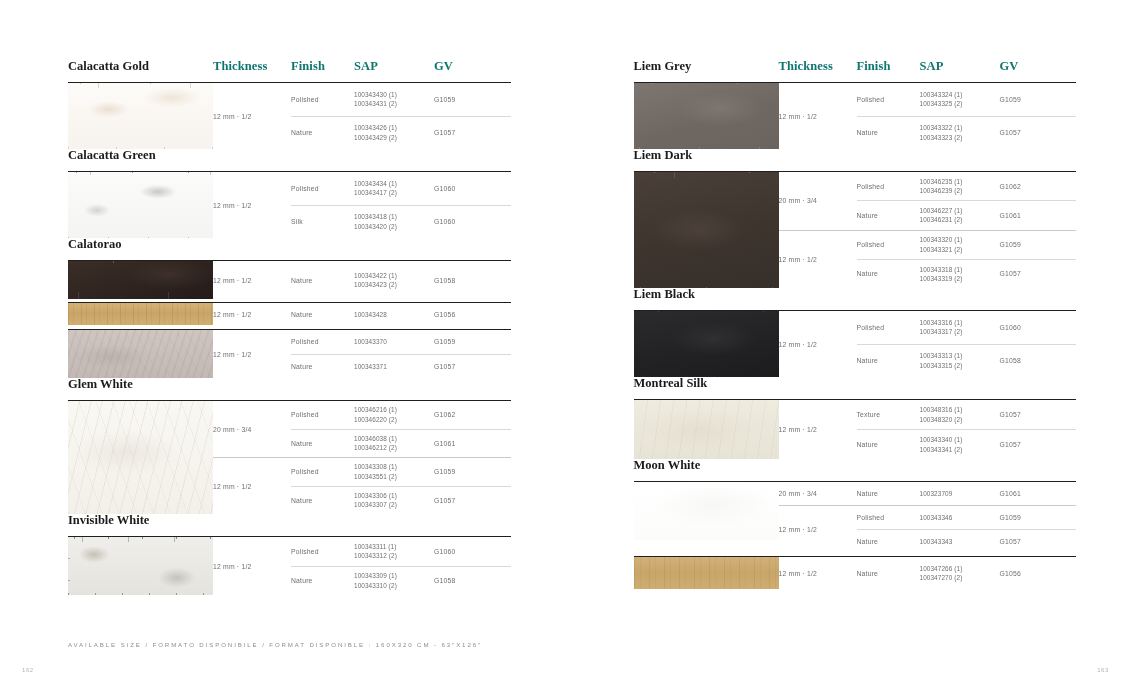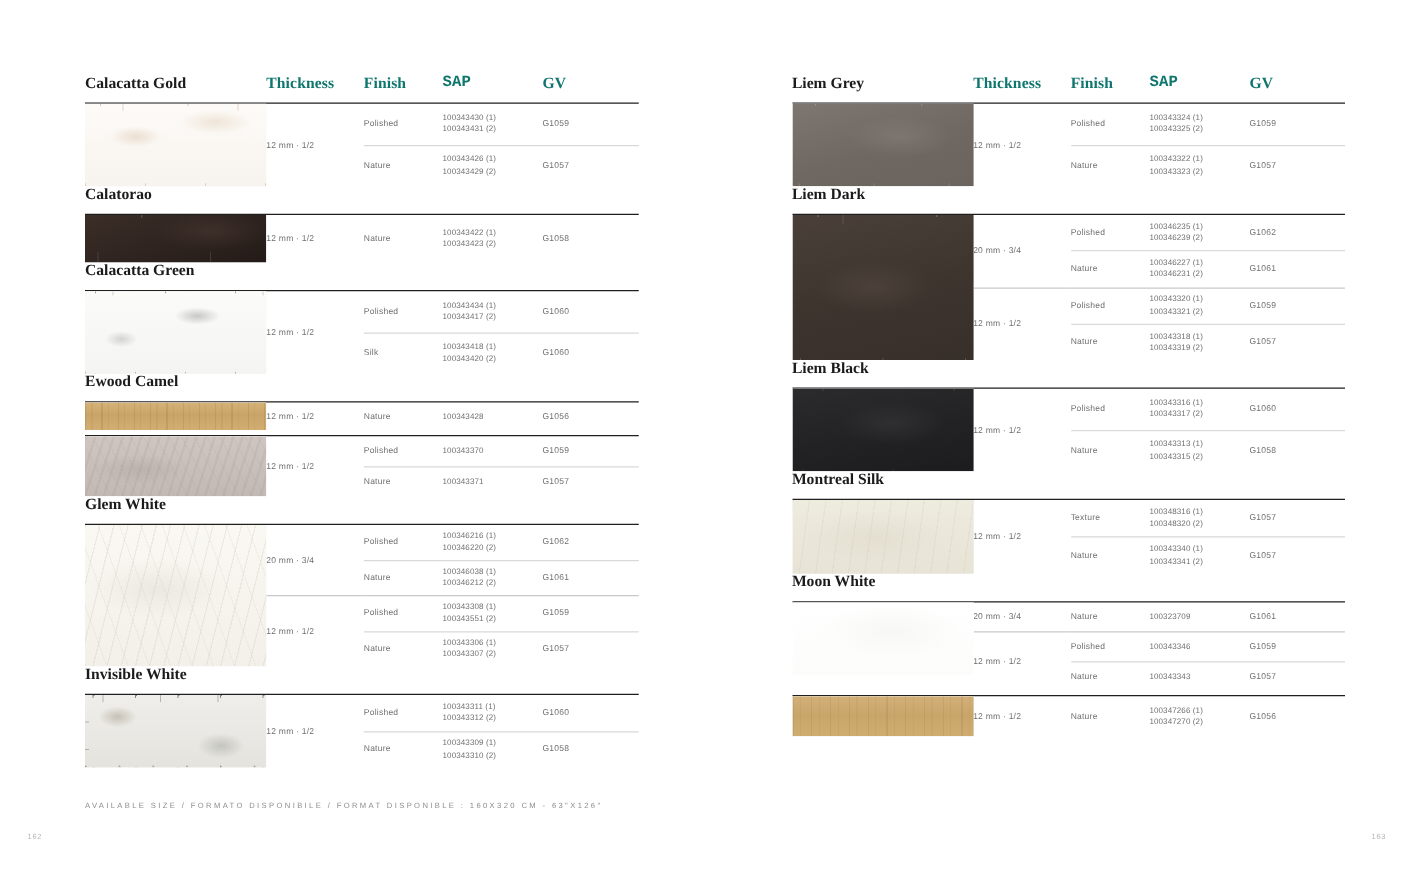--- a/index.html
+++ b/index.html
@@ -30,21 +30,21 @@
     font-weight:bold;
     font-size:12.5px;
     color:#0f766e;
     letter-spacing:0.1px;
     line-height:1;
     white-space:nowrap;
   }
   .col-name  { width:145px; flex:0 0 145px; }
   .col-thick { width:78px;  flex:0 0 78px; }
   .col-finish{ width:63px;  flex:0 0 63px; }
-  .col-sap   { width:80px;  flex:0 0 80px;font-family:Liberation Mono, monospace; }
+  .col-sap   { width:80px;  flex:0 0 80px; }
   .col-gv    { width:60px;  flex:0 0 60px; }
 
   .name-title{
     font-family:"Liberation Serif", serif;
     font-weight:bold;
     font-size:12.5px;
     color:#1b1b1b;
     line-height:1;
     white-space:nowrap;
   }
@@ -294,20 +294,50 @@
                       <div class="c-gv">G1057</div>
                     </div>
                   </div>
                 </div>
               </div>
             </div>
           </div>
         </div>
         <div class="block">
           <div class="title-row">
+            <div class="name-title col-name">Calacatta Green</div>
+          </div>
+          <div class="rule"></div>
+          <div class="block-body" style="min-height:66px">
+            <div class="swatch" style="height:66px">
+              <div class="tex t-calacatta-green"></div>
+            </div>
+            <div class="specs">
+              <div class="thick-groups">
+                <div class="tgroup">
+                  <div class="tg-thick">12 mm · 1/2</div>
+                  <div class="tg-rows">
+                    <div class="frow">
+                      <div class="c-finish">Polished</div>
+                      <div class="c-sap">100343434 (1)<br>100343417 (2)</div>
+                      <div class="c-gv">G1060</div>
+                    </div>
+                    <div class="frow">
+                      <div class="c-finish">Silk</div>
+                      <div class="c-sap">100343418 (1)<br>100343420 (2)</div>
+                      <div class="c-gv">G1060</div>
+                    </div>
+                  </div>
+                </div>
+              </div>
+            </div>
+          </div>
+        </div>
+        <div class="block">
+          <div class="title-row">
             <div class="name-title col-name">Calatorao</div>
           </div>
           <div class="rule"></div>
           <div class="block-body" style="min-height:38px">
             <div class="swatch" style="height:38px">
               <div class="tex t-calatorao"></div>
             </div>
             <div class="specs">
               <div class="thick-groups">
                 <div class="tgroup">
@@ -318,53 +348,20 @@
                       <div class="c-sap">100343422 (1)<br>100343423 (2)</div>
                       <div class="c-gv">G1058</div>
                     </div>
                   </div>
                 </div>
               </div>
             </div>
           </div>
         </div>
         <div class="block">
-          <div class="title-row">
-            <div class="name-title col-name">Calacatta Green</div>
-          </div>
-          <div class="rule"></div>
-          <div class="block-body" style="min-height:66px">
-            <div class="swatch" style="height:66px">
-              <div class="tex t-calacatta-green"></div>
-            </div>
-            <div class="specs">
-              <div class="thick-groups">
-                <div class="tgroup">
-                  <div class="tg-thick">12 mm · 1/2</div>
-                  <div class="tg-rows">
-                    <div class="frow">
-                      <div class="c-finish">Polished</div>
-                      <div class="c-sap">100343434 (1)<br>100343417 (2)</div>
-                      <div class="c-gv">G1060</div>
-                    </div>
-                    <div class="frow">
-                      <div class="c-finish">Silk</div>
-                      <div class="c-sap">100343418 (1)<br>100343420 (2)</div>
-                      <div class="c-gv">G1060</div>
-                    </div>
-                  </div>
-                </div>
-              </div>
-            </div>
-          </div>
-        </div>
-        <div class="block">
-          <div class="title-row">
-            <div class="name-title col-name">Ewood Camel</div>
-          </div>
           <div class="rule"></div>
           <div class="block-body" style="min-height:22px">
             <div class="swatch" style="height:22px">
               <div class="tex t-ewood-camel"></div>
             </div>
             <div class="specs">
               <div class="thick-groups">
                 <div class="tgroup">
                   <div class="tg-thick">12 mm · 1/2</div>
                   <div class="tg-rows">

